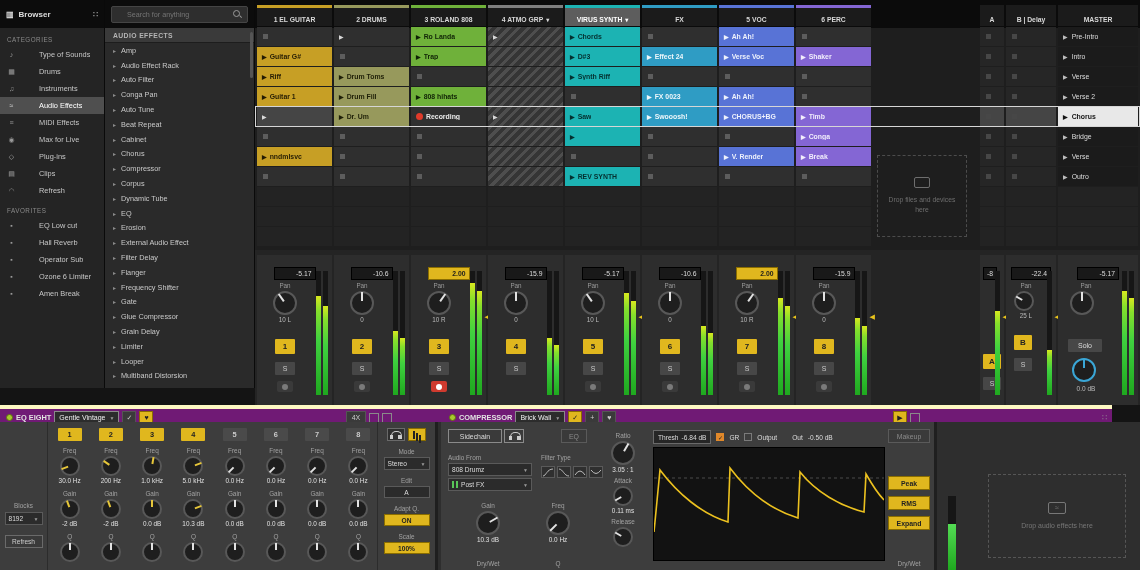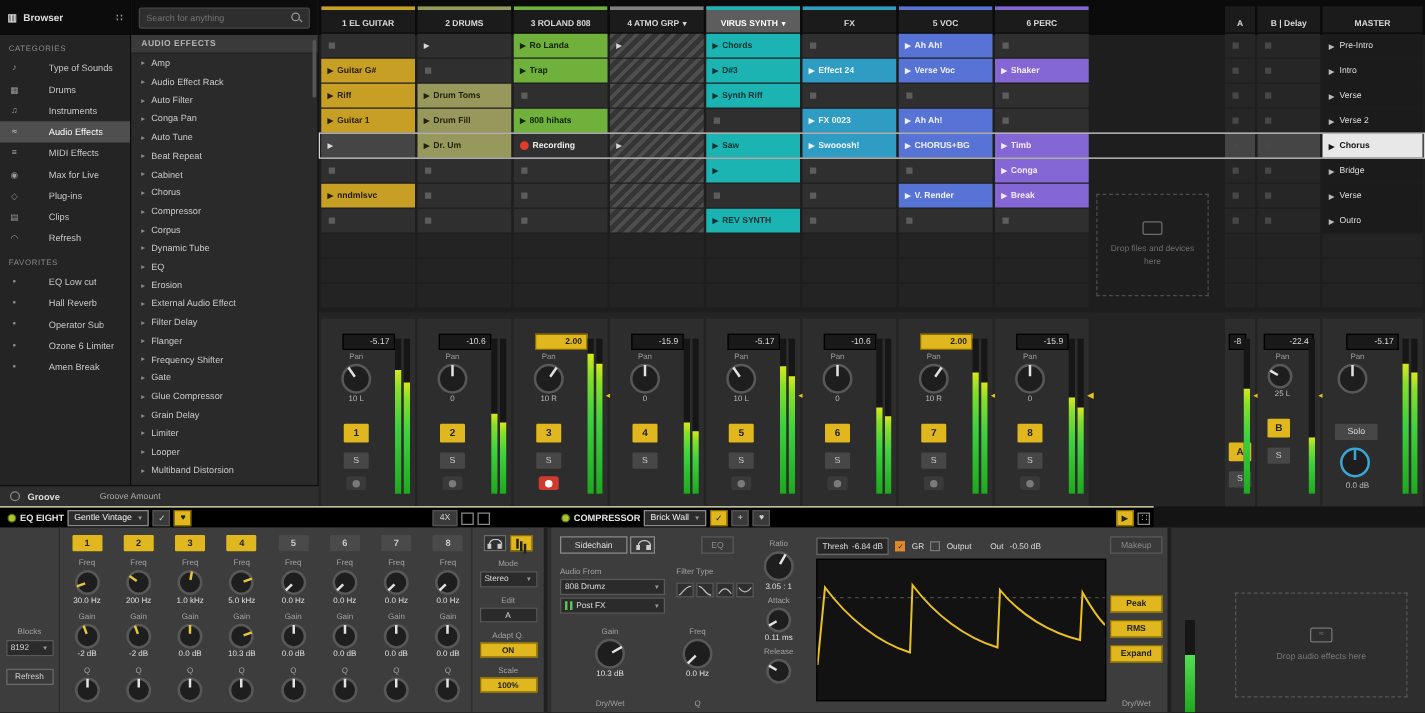--- a/index.html
+++ b/index.html
@@ -15,21 +15,21 @@
   .sb-item{height:17px;display:flex;align-items:center;gap:23px;padding:0 7px;color:#c7c7c7;cursor:default;}
   .sb-item .sb-ico{width:9px;color:#999;font-size:7px;text-align:center;flex:none;}
   .sb-item .sb-txt{font-size:7.4px;white-space:nowrap;overflow:hidden;}
   .sb-item.sel{background:#4f4f4f;color:#fff;}
   .sb-item.sel .sb-ico{color:#ddd;}
 
   
   .panel2{position:absolute;left:105px;top:0;width:150px;height:388px;background:#2a2a2a;border-right:1px solid #0a0a0a;}
   .p2-head{height:28px;background:#0c0c0c;display:flex;align-items:center;padding:0 6px;}
   .search{flex:1;height:17px;background:#2e2e2e;border:1px solid #454545;border-radius:2px;display:flex;align-items:center;padding:0 5px;gap:4px;}
-  .search input{flex:1;min-width:0;background:transparent;border:none;outline:none;color:#ccc;font-size:7.2px;font-family:inherit;}
+  .search input{flex:1;min-width:0;background:transparent;border:none;outline:none;color:#ccc;font-size:7.2px;font-family:inherit;margin-left:10px;}
   .mag{position:relative;width:10px;height:10px;flex:none;}
   .mag::before{content:"";position:absolute;left:1px;top:1px;width:5px;height:5px;border:1.4px solid #9a9a9a;border-radius:50%;}
   .mag::after{content:"";position:absolute;left:7px;top:7px;width:3px;height:1.4px;background:#9a9a9a;transform:rotate(45deg);}
   .list-head{height:15px;background:#3a3a3a;font-size:6.8px;font-weight:bold;color:#b5b5b5;display:flex;align-items:center;padding:0 8px;border-bottom:1px solid #1d1d1d;letter-spacing:.4px;}
   .fx-item{height:14.8px;display:flex;align-items:center;gap:5px;padding:0 8px;font-size:7.3px;color:#c9c9c9;white-space:nowrap;}
   .fx-item .chev{color:#8a8a8a;font-size:6px;flex:none;}
   .scrollthumb{position:absolute;right:1px;top:32px;width:3px;height:46px;background:#555;border-radius:2px;}
 
   
   .session-bg{position:absolute;left:255px;top:0;width:885px;height:405px;background:#1e1e1e;}
@@ -98,21 +98,21 @@
   .solobox{width:34px;height:13px;background:#474747;color:#ddd;font-size:7px;display:flex;align-items:center;justify-content:center;margin:24px auto 0 10px;border-radius:1px;}
   .cuedb{font-size:6.5px;color:#bbb;margin:3px auto 0 10px;width:36px;text-align:center;}
 
   
   .groovebar{position:absolute;left:0;top:388px;width:255px;height:17px;background:#2e2e2e;border-top:1px solid #0d0d0d;display:flex;align-items:center;padding:0 8px;gap:6px;}
   .gdot{width:8px;height:8px;border-radius:50%;border:1px solid #8a8a8a;flex:none;}
   .glabel{font-size:7.4px;font-weight:bold;color:#ddd;}
   .gamount{margin-left:26px;font-size:7px;color:#aaa;}
 
   
-  .devbar{position:absolute;left:0;top:405px;width:923px;height:17px;background:#000000;border-top:1px solid #fef9c3;}
+  .devbar{position:absolute;left:0;top:405px;width:1112px;height:17px;background:#701a75;border-top:4px solid #fef9c3;}
   .dv-grp{position:absolute;top:2px;height:13px;display:flex;align-items:center;gap:3px;}
   .led{width:7px;height:7px;border-radius:50%;background:#a9c82f;border:1px solid #5e720e;flex:none;}
   .dv-title{font-size:7.4px;font-weight:bold;color:#e2e2e2;white-space:nowrap;}
   .presetbox{height:13px;display:flex;align-items:center;gap:4px;padding:0 4px;background:#2c2c2c;border:1px solid #8a8a8a;color:#eee;font-size:7px;white-space:nowrap;}
   .dda{color:#999;font-size:5px;}
   .minibox{width:14px;height:13px;background:#3a3a3a;border:1px solid #555;color:#ccc;font-size:7px;display:flex;align-items:center;justify-content:center;flex:none;}
   .minibox.y{background:#e0b71e;border-color:#8a6d00;color:#222;}
   .minibox.wide{width:20px;}
   .expico{width:10px;height:10px;border:1px solid #8a8a8a;flex:none;}
   .dots{color:#9a9a9a;font-size:8px;}
@@ -966,25 +966,20 @@
           </div>
         </div>
       </div>
     <div class="dropfiles">
       <span class="boxico"></span>
       <span>Drop files and devices here</span>
     </div>
     <div class="rowhl"></div>
   </section>
 
-  <div class="groovebar">
-    <span class="gdot"></span>
-    <span class="glabel">Groove</span>
-    <span class="gamount">Groove Amount</span>
-  </div>
 
   <div class="devbar">
     <div class="dv-grp" style="left:6px">
       <span class="led"></span>
       <span class="dv-title">EQ EIGHT</span>
       <span class="presetbox">
           <span>Gentle Vintage</span>
           <span class="dda">▼</span>
         </span>
       <span class="minibox">✓</span>

